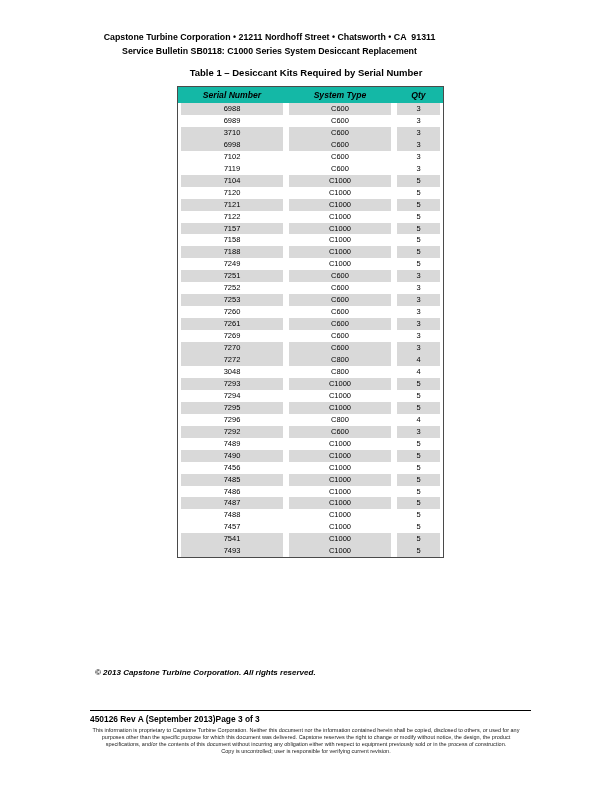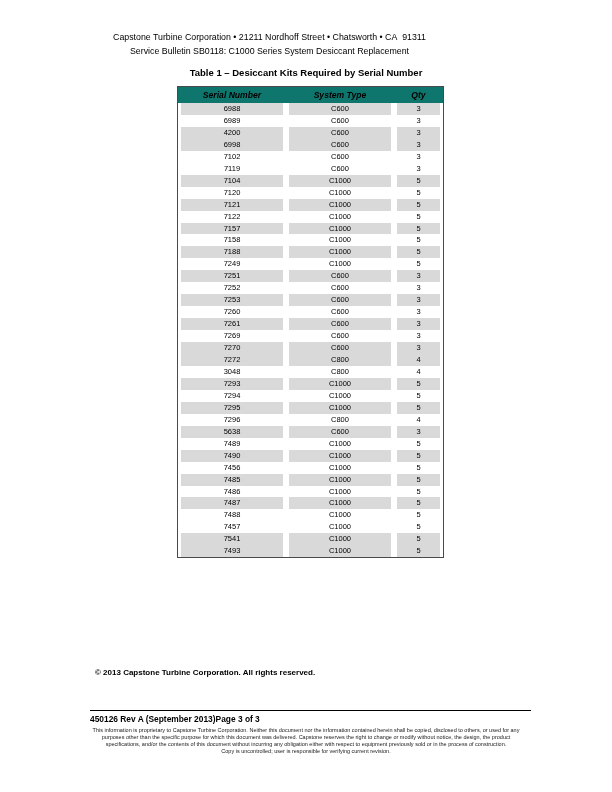--- a/index.html
+++ b/index.html
@@ -14,21 +14,21 @@
     font-family: "Liberation Sans", sans-serif;
     color: #000000;
     overflow: hidden;
   }
   .doc-header {
     position: absolute;
     top: 31px;
     left: 0;
     width: 539px;
     text-align: center;
-    font-weight: normal;
+    font-weight: bold;
     font-size: 8.8px;
     line-height: 13.5px;
   }
   .table-title {
     position: absolute;
     top: 67px;
     left: 0;
     width: 612px;
     text-align: center;
     font-weight: bold;
@@ -50,21 +50,21 @@
   #desiccant-table col.c2 { width: 108px; }
   #desiccant-table col.c3 { width: 49px; }
   #desiccant-table th {
     height: 16px;
     font-size: 8.6px;
     font-weight: bold;
     font-style: italic;
     text-align: center;
     vertical-align: middle;
     padding: 0;
-    background: #0f766e;
+    background: #14b8a6;
   }
   #desiccant-table td {
     height: 11.95px;
     line-height: 11.95px;
     font-size: 7.5px;
     text-align: center;
     vertical-align: middle;
     padding: 0;
     box-sizing: border-box;
     border-left: 3px solid transparent;
@@ -75,20 +75,21 @@
   }
   #desiccant-table tr.shaded td {
     background-color: var(--row-shade, #d9d9d9);
   }
   .copyright {
     position: absolute;
     left: 95px;
     top: 668px;
     font-weight: bold;
     font-size: 8px;
+    font-style: italic;
   }
   .footer-rule {
     position: absolute;
     left: 90px;
     top: 710px;
     width: 441px;
     height: 0;
     border-top: 1.5px solid #000000;
   }
   .footer-line {
@@ -141,21 +142,21 @@
           <td>6988</td>
           <td>C600</td>
           <td>3</td>
         </tr>
         <tr>
           <td>6989</td>
           <td>C600</td>
           <td>3</td>
         </tr>
         <tr class="shaded">
-          <td>4200</td>
+          <td>3710</td>
           <td>C600</td>
           <td>3</td>
         </tr>
         <tr class="shaded">
           <td>6998</td>
           <td>C600</td>
           <td>3</td>
         </tr>
         <tr>
           <td>7102</td>
@@ -266,21 +267,21 @@
           <td>7295</td>
           <td>C1000</td>
           <td>5</td>
         </tr>
         <tr>
           <td>7296</td>
           <td>C800</td>
           <td>4</td>
         </tr>
         <tr class="shaded">
-          <td>5638</td>
+          <td>7292</td>
           <td>C600</td>
           <td>3</td>
         </tr>
         <tr>
           <td>7489</td>
           <td>C1000</td>
           <td>5</td>
         </tr>
         <tr class="shaded">
           <td>7490</td>

